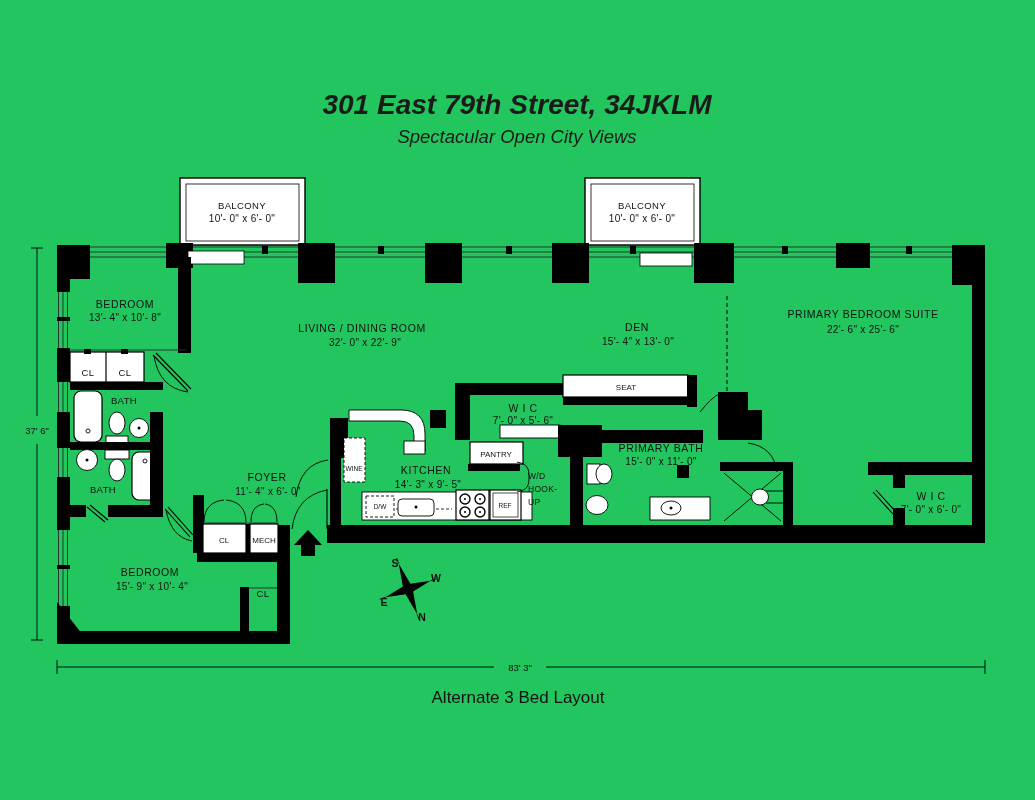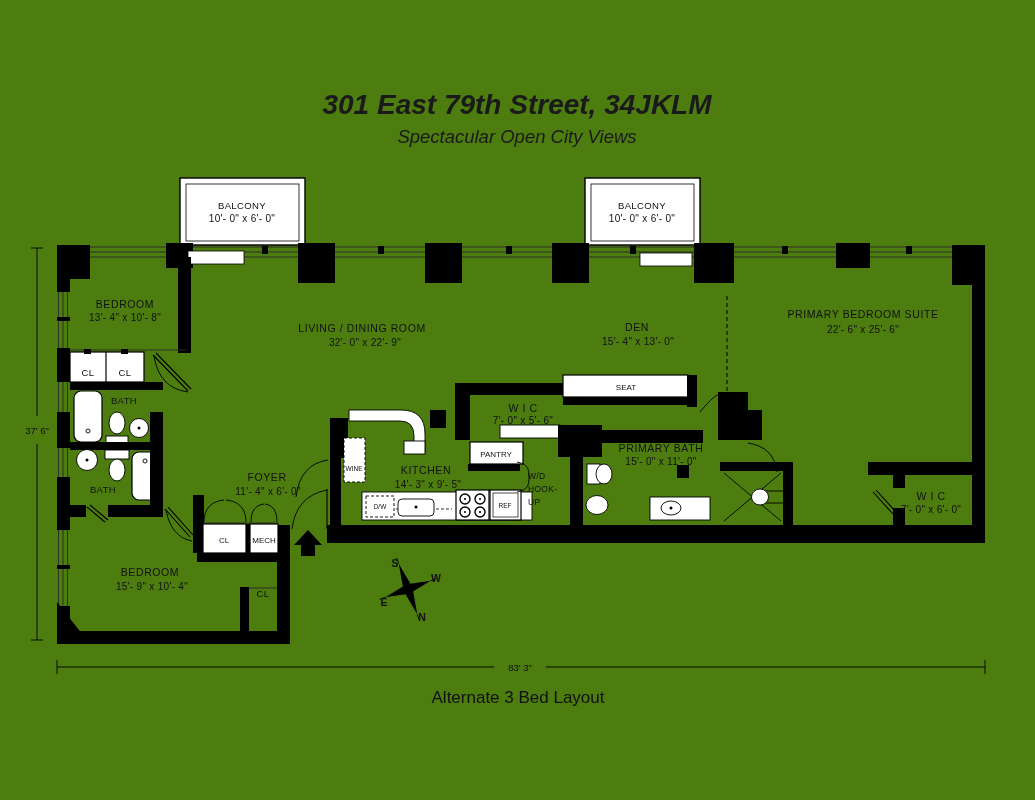--- a/index.html
+++ b/index.html
@@ -1,16 +1,16 @@
 <!DOCTYPE html>
 <html><head>
 <meta charset="utf-8">
 <style>
   html,body{margin:0;padding:0;background:#ffffff;}
-  .page{position:relative;width:1035px;height:800px;background:#4d7c0f;overflow:hidden;
+  .page{position:relative;width:1035px;height:800px;background:#22c55e;overflow:hidden;
         font-family:"Liberation Sans",sans-serif;}
   svg{display:block}
   
   .t-title{font:italic bold 28px "Liberation Sans",sans-serif;fill:#1a1a1a;text-anchor:middle;}
   .t-sub{font:italic 18.5px "Liberation Sans",sans-serif;fill:#1a1a1a;text-anchor:middle;}
   .t-room{font:10.5px "Liberation Sans",sans-serif;fill:#111;text-anchor:middle;letter-spacing:.6px;}
   .t-dim{font:10px "Liberation Sans",sans-serif;fill:#111;text-anchor:middle;letter-spacing:.3px;}
   .t-small{font:9.5px "Liberation Sans",sans-serif;fill:#111;text-anchor:middle;letter-spacing:.4px;}
   .t-xs{font:8px "Liberation Sans",sans-serif;fill:#111;text-anchor:middle;}
   .t-tiny{font:6.5px "Liberation Sans",sans-serif;fill:#111;text-anchor:middle;}

